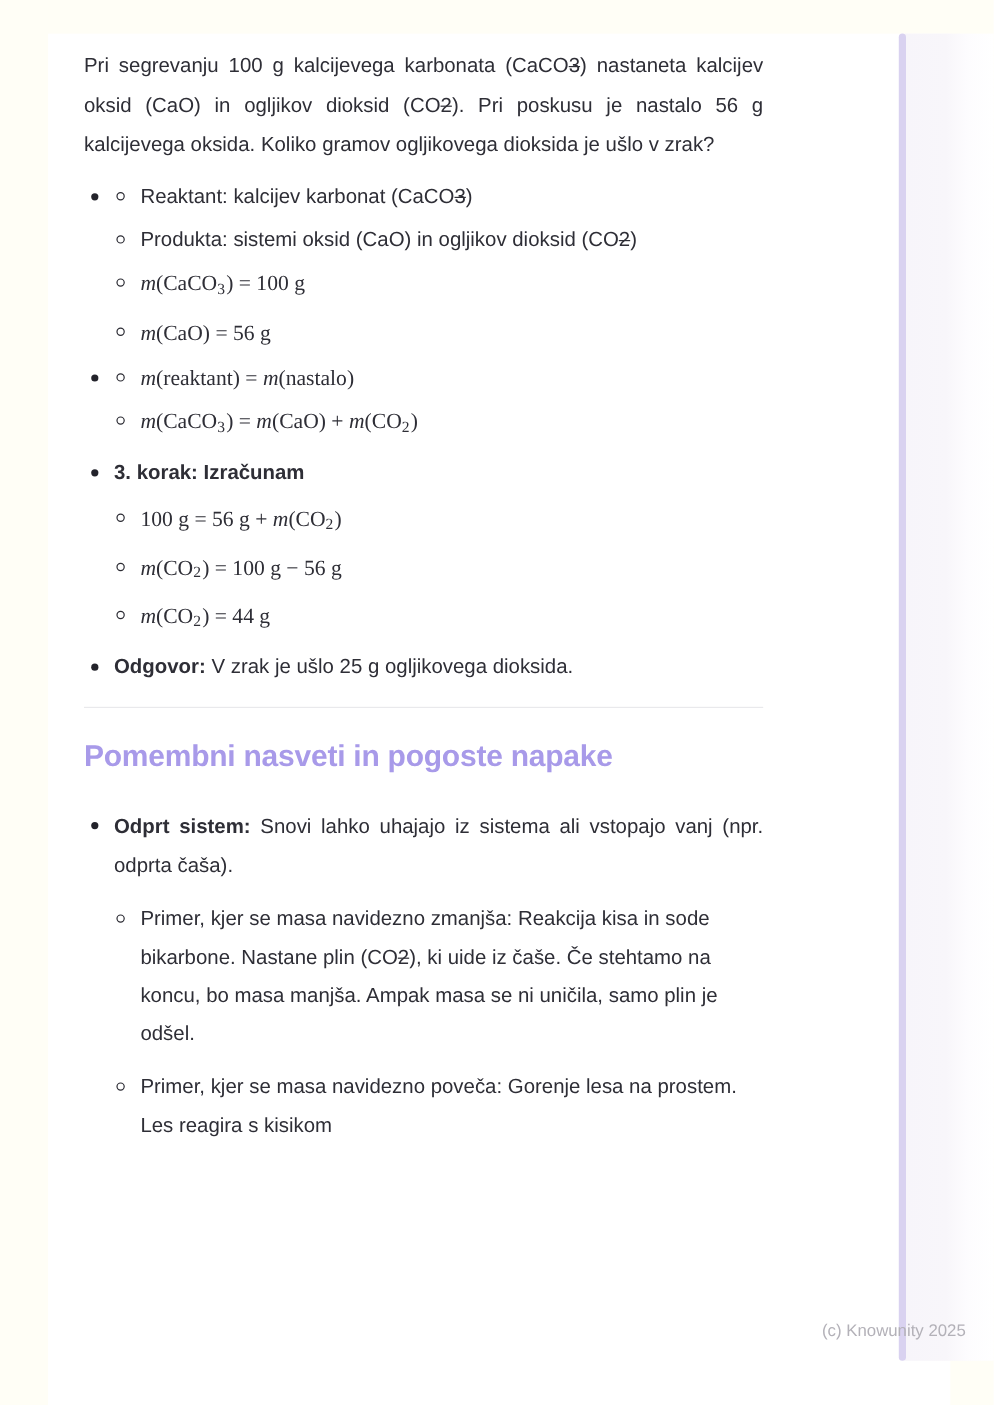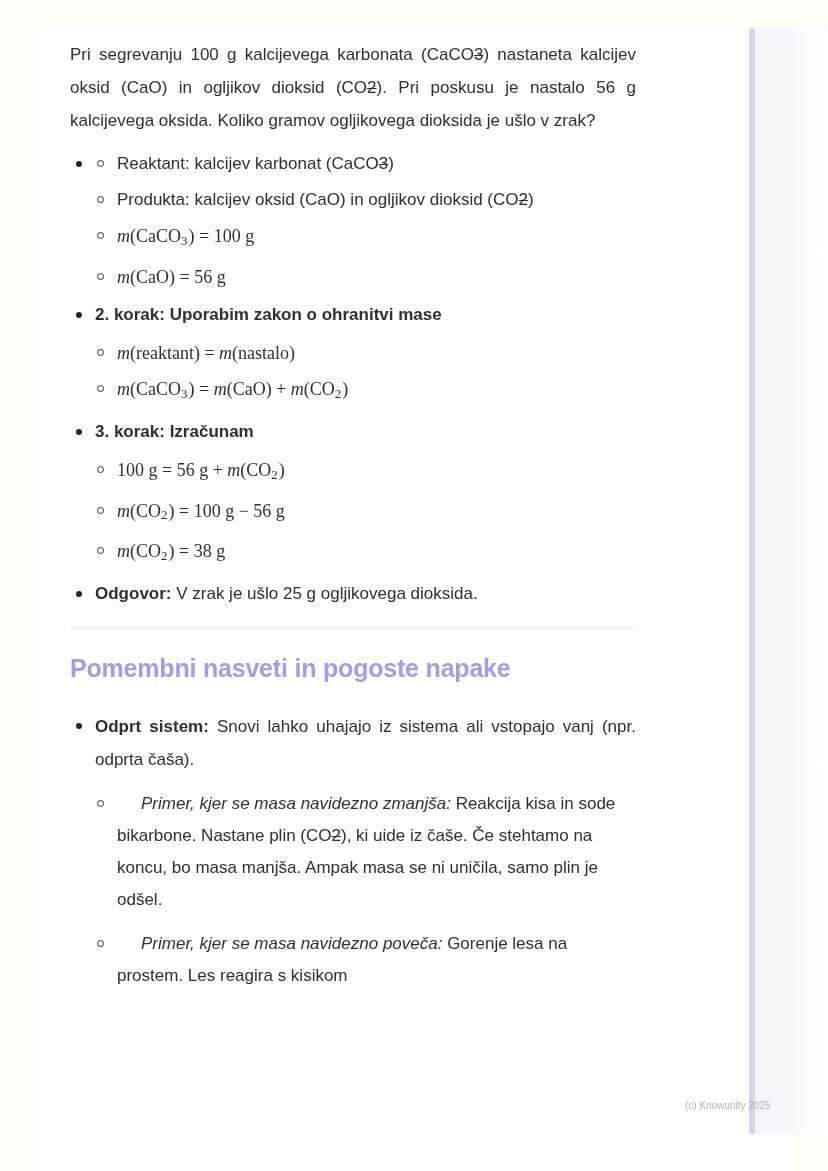--- a/index.html
+++ b/index.html
@@ -50,21 +50,21 @@
     font-family:"Liberation Serif","DejaVu Serif",serif;
     font-size:18px;
   }
   .li2.para{
     line-height:32px;margin:10px 0 12px 0;
   }
   .li2.para .ring{top:12px;}
   .tip{line-height:33px;margin-top:26px;}
   .tip .dot{top:13px;}
   .seg-b{font-weight:700;}
-  .seg-i{font-style:italic;margin-left:24px;}
+  .seg-i{}
   .seg-strike{text-decoration:line-through;text-decoration-thickness:1px;}
   .seg-mi{font-style:italic;}
   .seg-sub{font-size:0.72em;vertical-align:-0.22em;padding-right:1px;}
   .divider{
     border:none;height:1px;background:#e9e9ec;
     margin:20px 0 24px 0;width:566px;
   }
   .heading{
     margin:0 0 22px 0;
     font-size:25px;line-height:32px;font-weight:700;
@@ -87,21 +87,21 @@
     background:linear-gradient(90deg,#f7f5fa 0px,#f8f6fa 34px,#fdfcfe 52px,#ffffff 74px);
   }
   .scrollbar{
     position:absolute;left:709px;top:0;width:6px;height:1106px;
     background:var(--scrollbar,#d9d2f0);
     border-radius:3px;
     cursor:pointer;
   }
   .watermark{
     position:absolute;left:645px;top:1072px;z-index:5;
-    font-size:10px;color:var(--watermark,#b3b1b8);
+    font-size:14px;color:var(--watermark,#b3b1b8);
     white-space:nowrap;
   }
 </style>
 </head>
 <body>
 
 <div class="page">
   <div class="card">
     <div class="content">
 
@@ -110,35 +110,34 @@
       <div class="li1">
         <span class="dot"></span>
       </div>
       <div class="sublist">
         <div class="li2">
           <span class="ring"></span>
           <span><span>Reaktant: kalcijev karbonat (CaCO</span><span class="seg-strike">3</span><span>)</span></span>
         </div>
         <div class="li2">
           <span class="ring"></span>
-          <span><span>Produkta: kalcijev oksid (CaO) in ogljikov dioksid (CO</span><span class="seg-strike">2</span><span>)</span></span>
+          <span><span>Produkta: sistemi oksid (CaO) in ogljikov dioksid (CO</span><span class="seg-strike">2</span><span>)</span></span>
         </div>
         <div class="li2 math">
           <span class="ring"></span>
           <span><span class="seg-mi">m</span><span>(CaCO</span><span class="seg-sub">3</span><span>) = 100 g</span></span>
         </div>
         <div class="li2 math">
           <span class="ring"></span>
           <span><span class="seg-mi">m</span><span>(CaO) = 56 g</span></span>
         </div>
       </div>
 
       <div class="li1">
         <span class="dot"></span>
-        <span class="li1-text">2. korak: Uporabim zakon o ohranitvi mase</span>
       </div>
       <div class="sublist">
         <div class="li2 math">
           <span class="ring"></span>
           <span><span class="seg-mi">m</span><span>(reaktant) = </span><span class="seg-mi">m</span><span>(nastalo)</span></span>
         </div>
         <div class="li2 math">
           <span class="ring"></span>
           <span><span class="seg-mi">m</span><span>(CaCO</span><span class="seg-sub">3</span><span>) = </span><span class="seg-mi">m</span><span>(CaO) + </span><span class="seg-mi">m</span><span>(CO</span><span class="seg-sub">2</span><span>)</span></span>
         </div>
@@ -152,21 +151,21 @@
         <div class="li2 math">
           <span class="ring"></span>
           <span><span>100 g = 56 g + </span><span class="seg-mi">m</span><span>(CO</span><span class="seg-sub">2</span><span>)</span></span>
         </div>
         <div class="li2 math">
           <span class="ring"></span>
           <span><span class="seg-mi">m</span><span>(CO</span><span class="seg-sub">2</span><span>) = 100 g − 56 g</span></span>
         </div>
         <div class="li2 math">
           <span class="ring"></span>
-          <span><span class="seg-mi">m</span><span>(CO</span><span class="seg-sub">2</span><span>) = 38 g</span></span>
+          <span><span class="seg-mi">m</span><span>(CO</span><span class="seg-sub">2</span><span>) = 44 g</span></span>
         </div>
       </div>
 
       <div class="li1">
         <span class="dot"></span>
         <span><span class="seg-b">Odgovor:</span><span> V zrak je ušlo 25 g ogljikovega dioksida.</span></span>
       </div>
 
       <hr class="divider">
 

